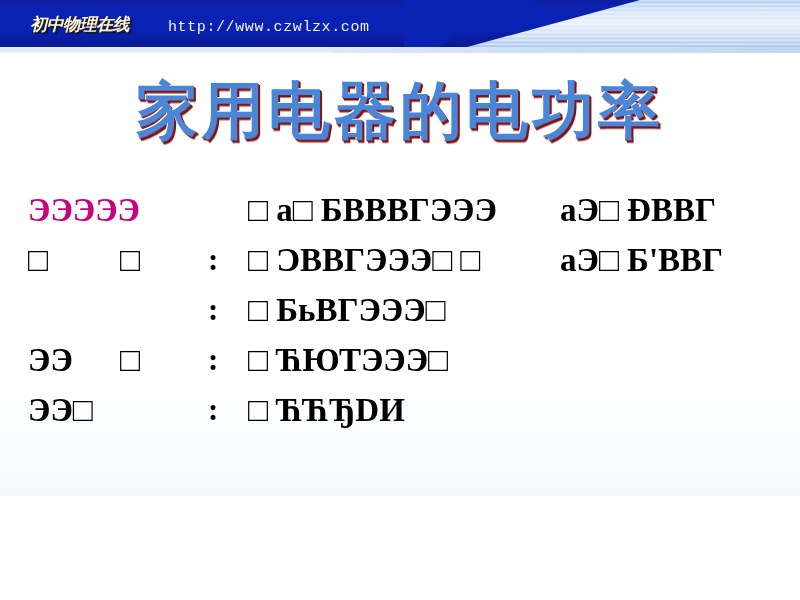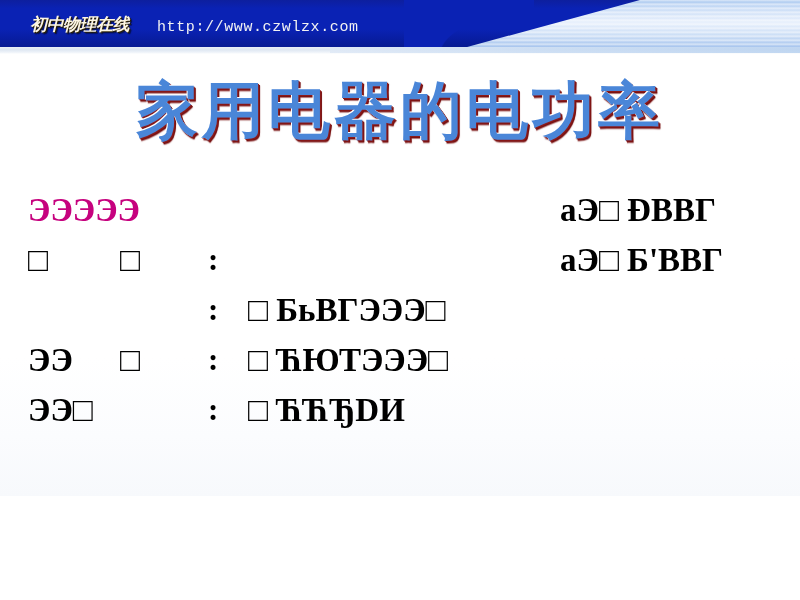--- a/index.html
+++ b/index.html
@@ -86,21 +86,21 @@
     font-weight: bold;
     font-style: italic;
     letter-spacing: -0.5px;
     color: #fdf6e3;
     text-shadow: 1px 1px 0 #2b2000, 2px 2px 1px rgba(0,0,0,.55);
     white-space: nowrap;
     line-height: 18px;
   }
   #site-url {
     position: absolute;
-    left: 157px; top: 19px;
+    left: 168px; top: 19px;
     font-family: "Liberation Mono", monospace;
     font-size: 15px;
     color: #f2f2f2;
     letter-spacing: 0.6px;
     white-space: nowrap;
     line-height: 18px;
   }
 
   
   #slide-title {
@@ -172,27 +172,29 @@
   <div id="site-url">http://www.czwlzx.com</div>
 
   <div id="slide-title">家用电器的电功率</div>
 
   <div id="body-block">
 
     <div class="row">
       <span class="cell label magenta">ЭЭЭЭЭ</span>
       <span class="cell label2"></span>
       <span class="cell colon"></span>
+      <span class="cell mid">□ а□ БВВВГЭЭЭ</span>
       <span class="cell right">аЭ□ ÐВВГ</span>
     </div>
 
     <div class="row">
       <span class="cell label">□</span>
       <span class="cell label2">□</span>
       <span class="cell colon">:</span>
+      <span class="cell mid">□ ƆВВГЭЭЭ□ □</span>
       <span class="cell right">аЭ□ Б'ВВГ</span>
     </div>
 
     <div class="row">
       <span class="cell label"></span>
       <span class="cell label2"></span>
       <span class="cell colon">:</span>
       <span class="cell mid">□ БьВГЭЭЭ□</span>
     </div>
 

